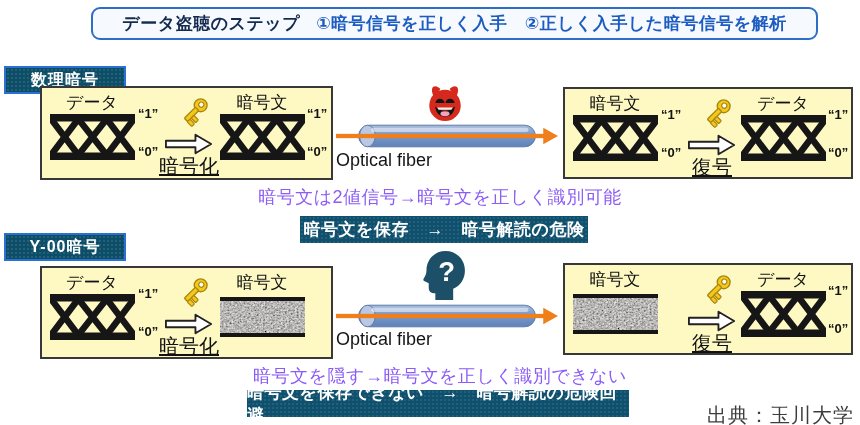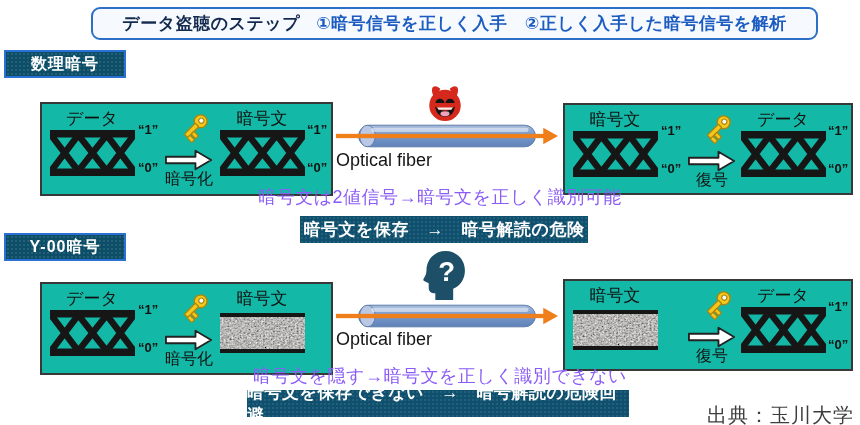--- a/index.html
+++ b/index.html
@@ -13,23 +13,23 @@
   .banner-title{font-size:17px;font-weight:bold;color:#13294d;letter-spacing:.5px;}
   .banner-steps{font-size:17px;font-weight:bold;color:#1c5cc0;letter-spacing:.5px;}
 
   .tag{position:absolute;left:4px;width:122px;height:28px;box-sizing:border-box;
        background:#0c4e67;border:2px solid #2b70d3;color:#fff;
        font-size:16px;font-weight:600;letter-spacing:1px;
        display:flex;align-items:center;justify-content:center;
        background-image:radial-gradient(rgba(255,255,255,.10) 1px,transparent 1.4px);
        background-size:4px 4px;}
 
-  .iobox{position:absolute;background:#14b8a6;border:2px solid #383838;box-sizing:border-box;margin-top:16px;}
+  .iobox{position:absolute;background:#fef9c3;border:2px solid #383838;box-sizing:border-box;}
   .siglabel{position:absolute;text-align:center;font-size:17px;color:#111;white-space:nowrap;}
-  .oplabel{position:absolute;text-align:center;font-size:16px;color:#111;white-space:nowrap;}
+  .oplabel{position:absolute;text-align:center;font-size:20px;color:#111;white-space:nowrap;text-decoration:underline;}
   .bit{position:absolute;font-size:13px;font-weight:600;color:#111;white-space:nowrap;}
   .eye{width:85px;height:46px;}
   .noiseband{width:85px;height:40px;}
   .keyicon{width:33px;height:33px;}
   .barrow{width:52px;height:24px;}
   .devil{width:44px;height:40px;}
   .qhead{width:47px;height:53px;}
   .fiber{width:222px;height:28px;}
   .fiberlabel{position:absolute;width:222px;font-size:18px;color:#151515;}
 
@@ -111,21 +111,21 @@
         <path d="M211,5.5 L226,14 L211,22.5 Z" fill="#ef7f1b"></path>
       </symbol>
     </defs>
   </svg>
 
   <div class="banner">
     <span class="banner-title">データ盗聴のステップ</span>
     <span class="banner-steps">①暗号信号を正しく入手　②正しく入手した暗号信号を解析</span>
   </div>
 
-  <div class="tag" style="top:50px;">数理暗号</div>
+  <div class="tag" style="top:66px;">数理暗号</div>
 
   <div class="iobox" style="left:40px;top:86px;width:293px;height:94px;">
     <span class="siglabel" style="left:6px;top:3px;width:88px;">データ</span>
     <svg class="eye" style="left:8px;top:26px;" viewBox="0 0 85 46">
         <use href="#sym-eye"></use>
       </svg>
     <span class="bit" style="left:96px;top:18px;">“1”</span>
     <span class="bit" style="left:96px;top:56px;">“0”</span>
     <svg class="keyicon" style="left:136px;top:7px;" viewBox="0 0 36 36">
         <use href="#sym-key"></use>

